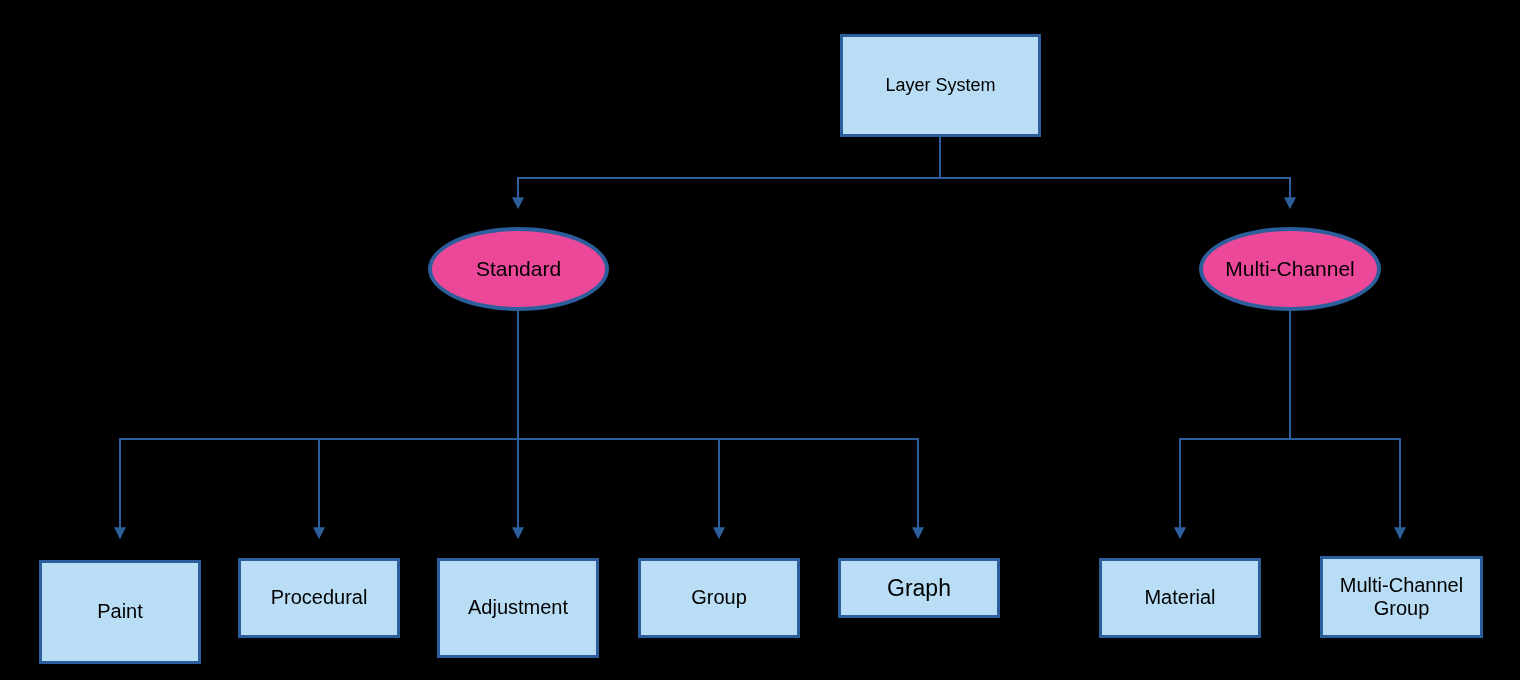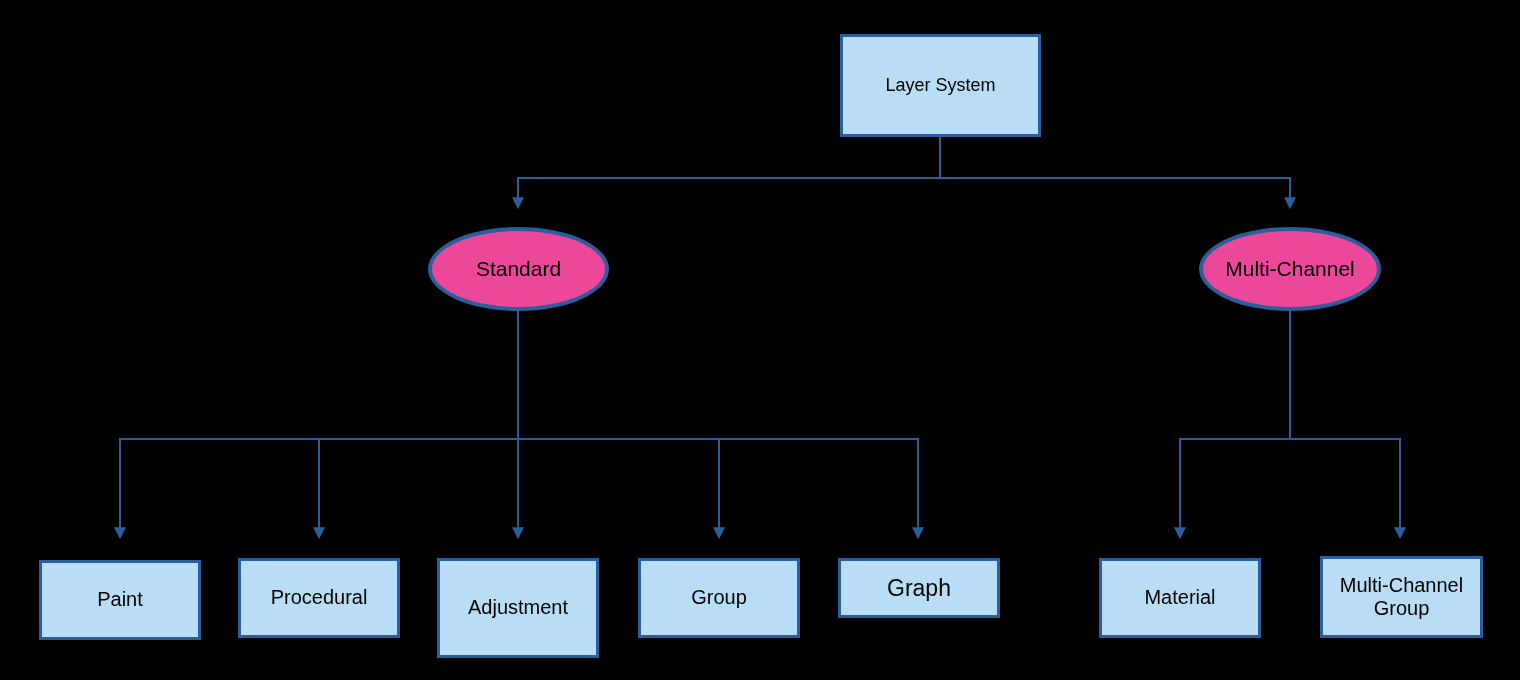--- a/index.html
+++ b/index.html
@@ -98,21 +98,21 @@
   </div>
 
   <div class="node node-ellipse" style="left:428px; top:227px; width:181px; height:84px; font-size:21px;">
     <span class="node-label">Standard</span>
   </div>
 
   <div class="node node-ellipse" style="left:1199px; top:227px; width:182px; height:84px; font-size:21px;">
     <span class="node-label">Multi-Channel</span>
   </div>
 
-  <div class="node node-rect" style="left:39px; top:560px; width:162px; height:80px; font-size:20px;">
+  <div class="node node-rect" style="left:39px; top:560px; width:162px; height:104px; font-size:20px;">
     <span class="node-label">Paint</span>
   </div>
 
   <div class="node node-rect" style="left:238px; top:558px; width:162px; height:80px; font-size:20px;">
     <span class="node-label">Procedural</span>
   </div>
 
   <div class="node node-rect" style="left:437px; top:558px; width:162px; height:100px; font-size:20px;">
     <span class="node-label">Adjustment</span>
   </div>

